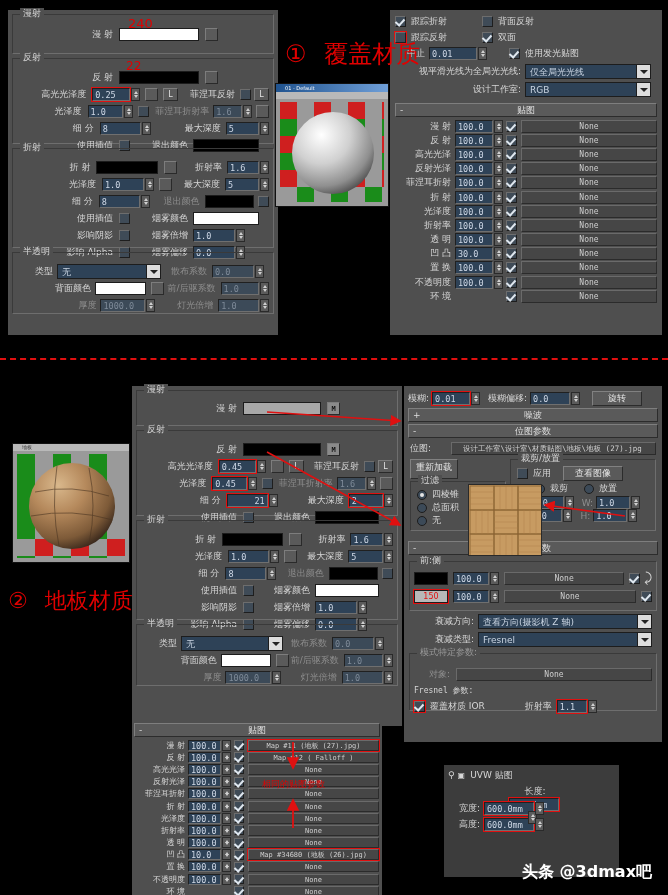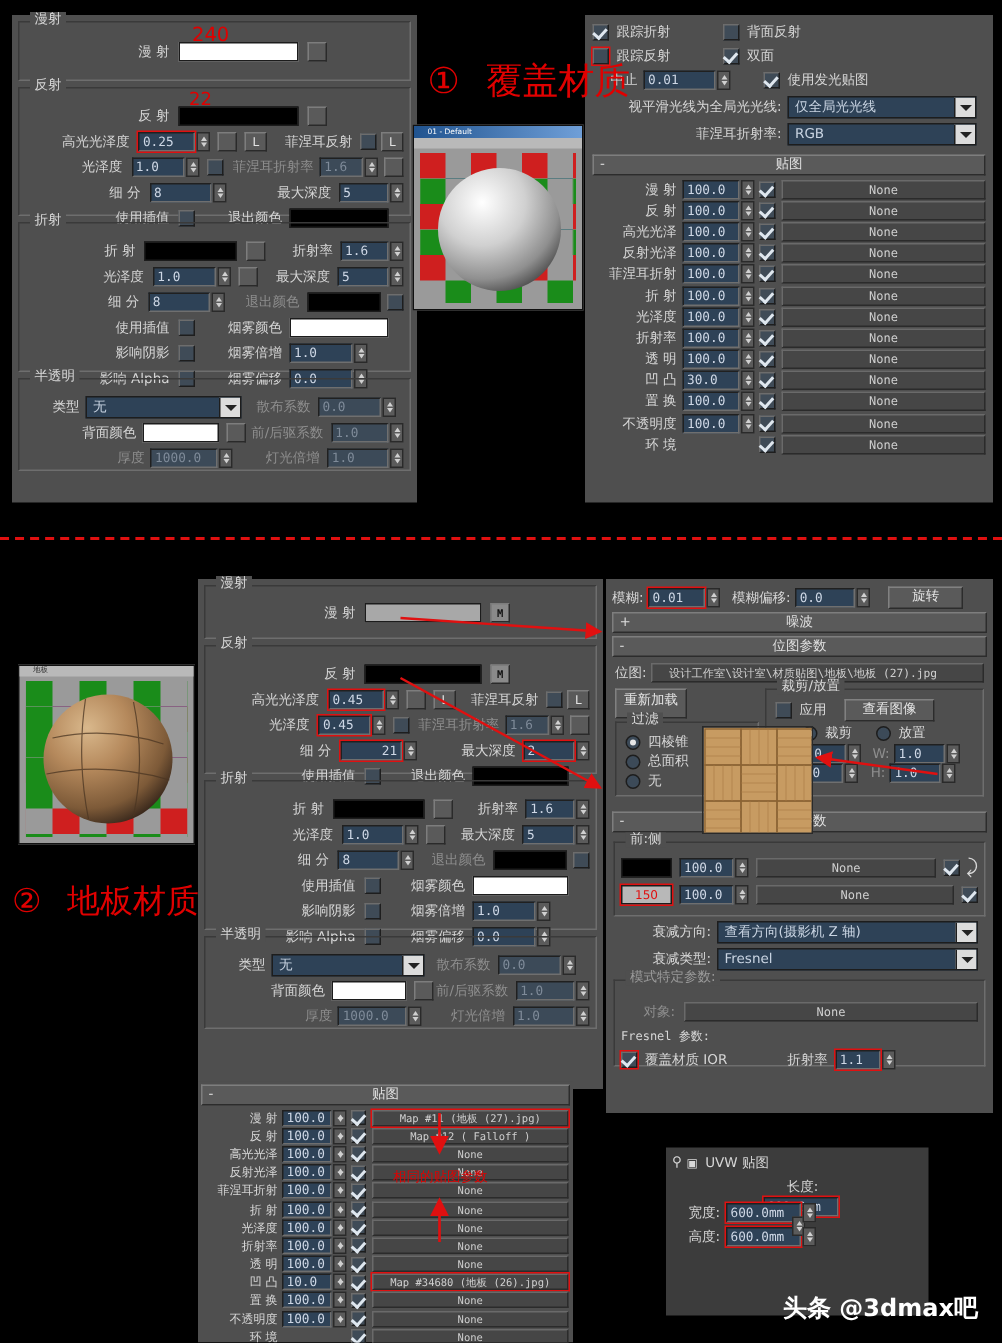--- a/index.html
+++ b/index.html
@@ -348,21 +348,21 @@
         <span class="lbl" style="margin-left:5px;">使用发光贴图</span>
       </div>
       <div class="row" style="height:16px;">
         <span class="lbl" style="width:126px;">视平滑光线为全局光光线:</span>
         <div class="sel" style="width:126px; margin-left:4px;">
           <span>仅全局光光线</span>
           <span class="arr"></span>
         </div>
       </div>
       <div class="row" style="height:16px;">
-        <span class="lbl" style="width:126px;">菲涅耳折射率:</span>
+        <span class="lbl" style="width:126px;">设计工作室:</span>
         <div class="sel" style="width:126px; margin-left:4px;">
           <span>RGB</span>
           <span class="arr"></span>
         </div>
       </div>
     </div>
 
     <div style="margin:6px 5px 0 5px;">
       <div class="rollup">
         <span class="pm">-</span>
@@ -766,21 +766,21 @@
       <span class="pm">+</span>
       <span>噪波</span>
     </div>
     <div class="rollup" style="margin:2px 4px;">
       <span class="pm">-</span>
       <span>位图参数</span>
     </div>
 
     <div style="margin:4px 6px 0 6px; display:flex; align-items:center;">
       <span class="lbl">位图:</span>
-      <div class="noneslot" style="flex:1; margin-left:3px; text-align:left; padding-left:11px; font-size:7.5px; overflow:hidden; white-space:nowrap;">设计工作室\设计室\材质贴图\地板\地板 (27).jpg</div>
+      <div class="noneslot" style="flex:1; margin-left:20px; text-align:left; padding-left:11px; font-size:7.5px; overflow:hidden; white-space:nowrap;">设计工作室\设计室\材质贴图\地板\地板 (27).jpg</div>
     </div>
 
     <div style="position:relative; margin:4px 6px 0 6px; height:78px;">
       <div class="btn" style="position:absolute; left:0; top:0; width:48px; height:20px; line-height:14px;">重新加载</div>
 
       <div class="grp" style="position:absolute; left:0; top:22px; width:96px; height:50px; margin:0; padding:6px 4px 2px 6px;">
         <span class="grp-title">过滤</span>
         <div class="row" style="height:13px; margin-bottom:0;">
           <div class="radio on"></div>
           <span class="lbl" style="margin-left:5px;">四棱锥</span>

